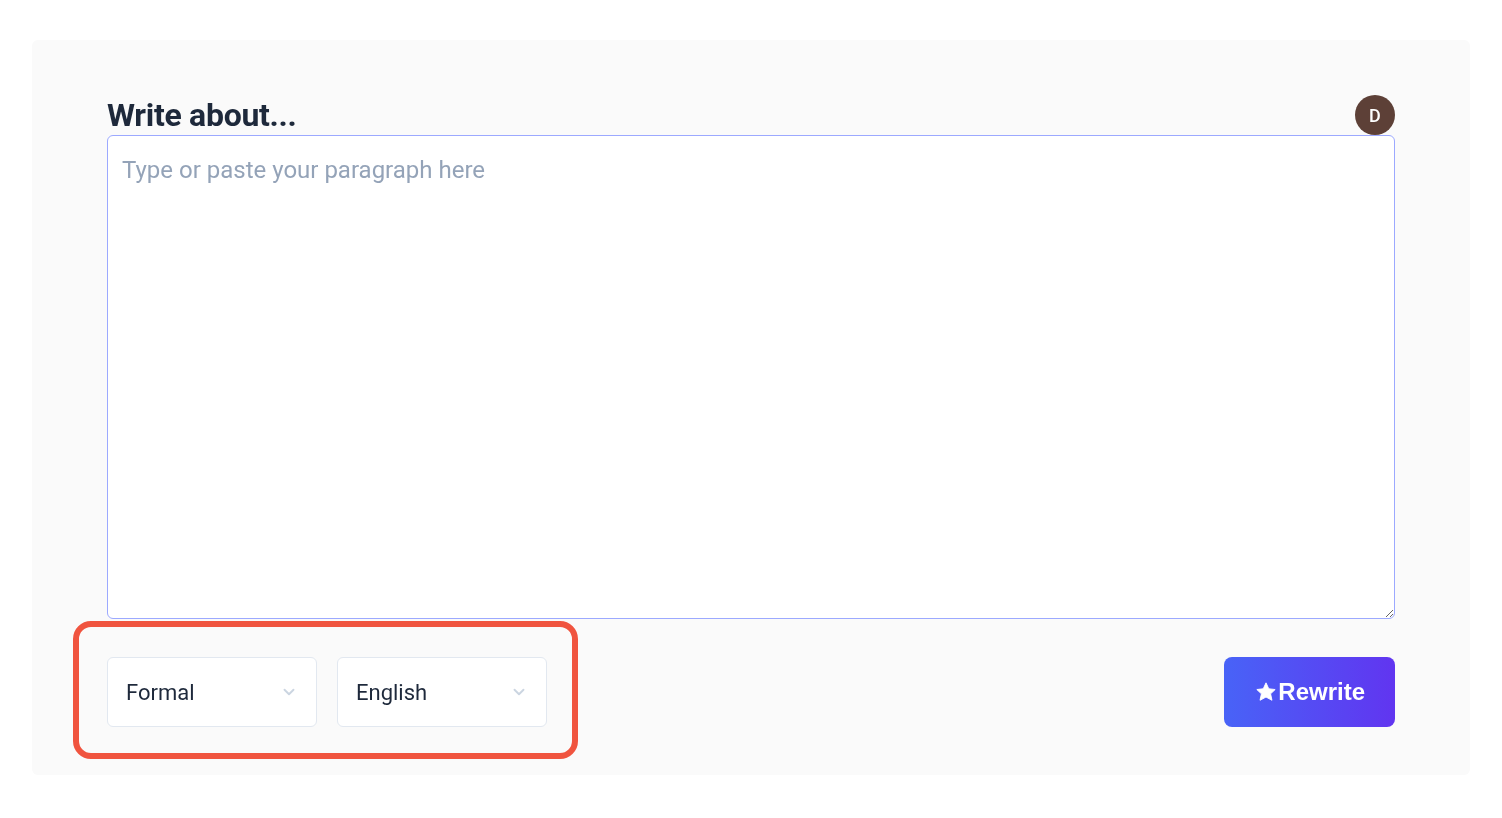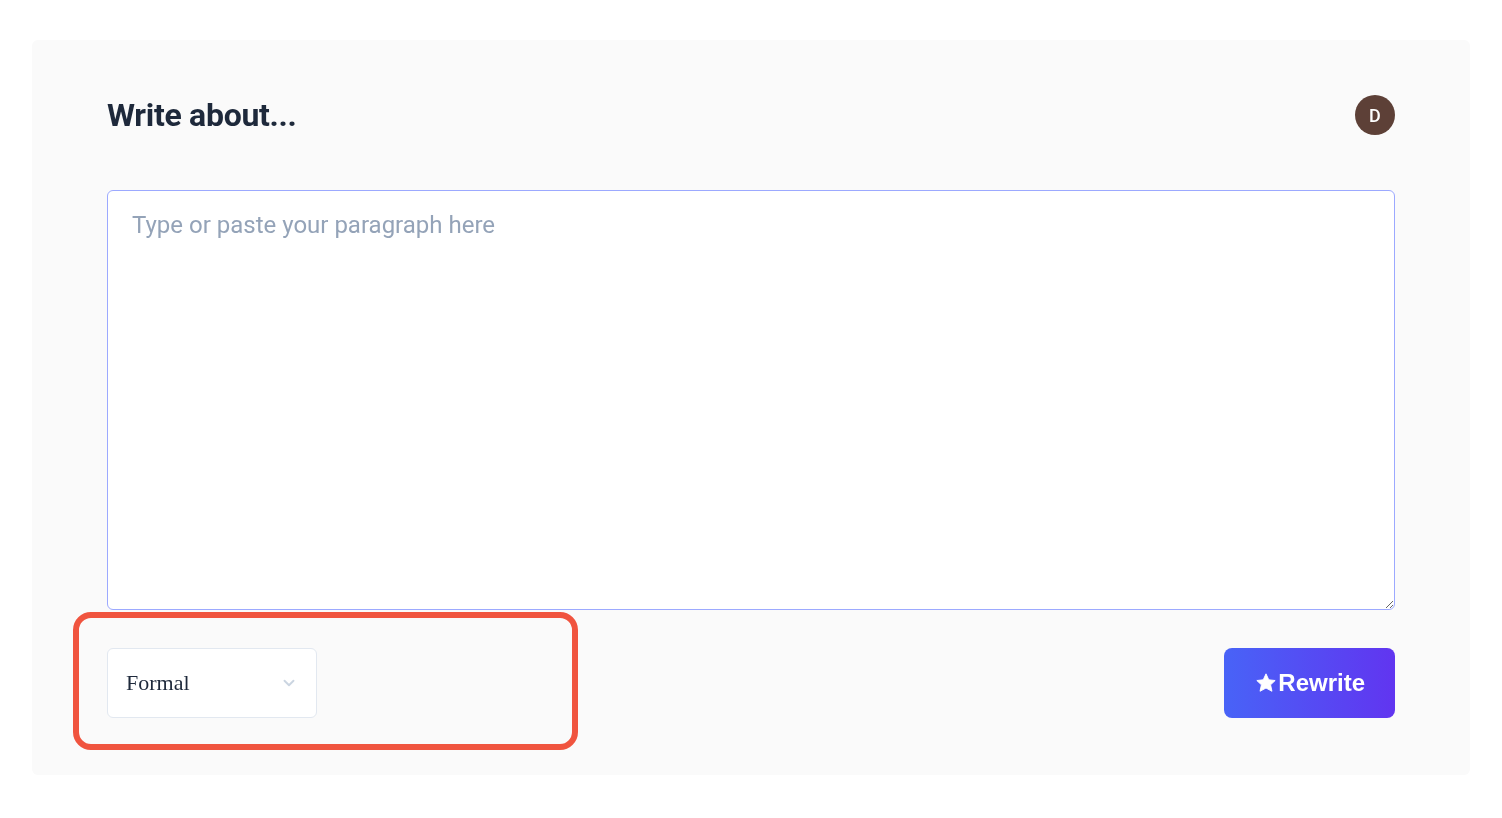--- a/index.html
+++ b/index.html
@@ -18,21 +18,20 @@
       background: #fafafa;
       border-radius: 6px;
       padding: 55px 75px 45px 75px;
       position: relative;
       height: 735px;
     }
     .header-row {
       display: flex;
       justify-content: space-between;
       align-items: center;
-      margin-bottom: 55px;
     }
     .title {
       font-size: 32px;
       font-weight: 700;
       color: #1e293b;
       letter-spacing: -0.3px;
     }
     .avatar {
       width: 40px;
       height: 40px;
@@ -43,46 +42,45 @@
       align-items: center;
       justify-content: center;
       font-size: 18px;
       font-weight: 500;
     }
     .textarea-wrap {
       width: 100%;
     }
     .paragraph-input {
       width: 100%;
-      height: 420px;
+      height: 484px;
       border: 1px solid #9ca9ff;
       border-radius: 6px;
       background: #ffffff;
-      padding: 20px 24px;
+      padding: 20px 14px;
       font-size: 24px;
       color: #334155;
       resize: both;
       outline: none;
       font-family: inherit;
     }
     .paragraph-input::placeholder {
       color: #94a3b8;
     }
     .controls-row {
       display: flex;
       justify-content: space-between;
       align-items: center;
       margin-top: 34px;
       position: relative;
     }
     .dropdown-group {
       display: flex;
       gap: 20px;
       position: relative;
-      font-family: Liberation Serif, serif;
     }
     .highlight-box {
       position: absolute;
       border: 6px solid #f0543f;
       border-radius: 18px;
       left: -34px;
       top: -36px;
       width: 505px;
       height: 138px;
       pointer-events: none;
@@ -153,20 +151,28 @@
 
       <div class="dropdown">
         <span>Formal</span>
         <span class="dropdown-chevron">
           <svg width="18" height="18" viewBox="0 0 24 24" fill="none" stroke-width="2.5" stroke-linecap="round" stroke-linejoin="round">
               <polyline points="6 9 12 15 18 9"></polyline>
             </svg>
         </span>
       </div>
 
+      <div class="dropdown">
+        <span>English</span>
+        <span class="dropdown-chevron">
+          <svg width="18" height="18" viewBox="0 0 24 24" fill="none" stroke-width="2.5" stroke-linecap="round" stroke-linejoin="round">
+              <polyline points="6 9 12 15 18 9"></polyline>
+            </svg>
+        </span>
+      </div>
     </div>
 
     <button class="rewrite-btn">
       <span class="star-icon">
         <svg width="22" height="22" viewBox="0 0 24 24" fill="#ffffff" stroke="#ffffff" stroke-width="1">
             <polygon points="12 2 15 8.5 22 9.3 17 14 18.5 21 12 17.5 5.5 21 7 14 2 9.3 9 8.5 12 2"></polygon>
           </svg>
       </span>
       <span>Rewrite</span>
     </button>

